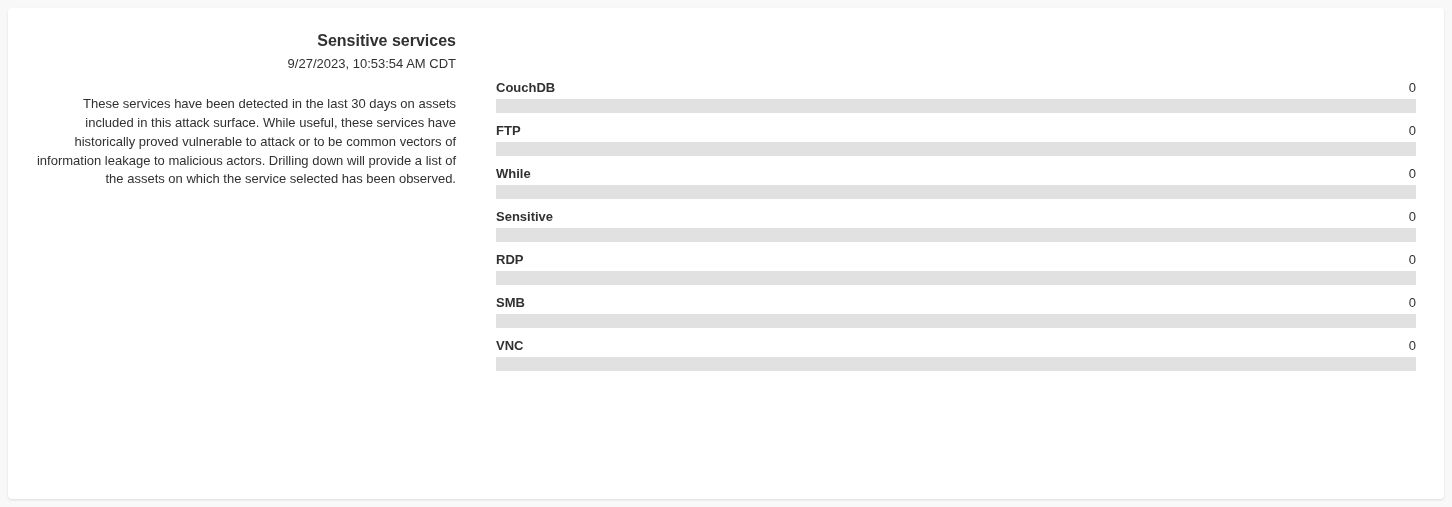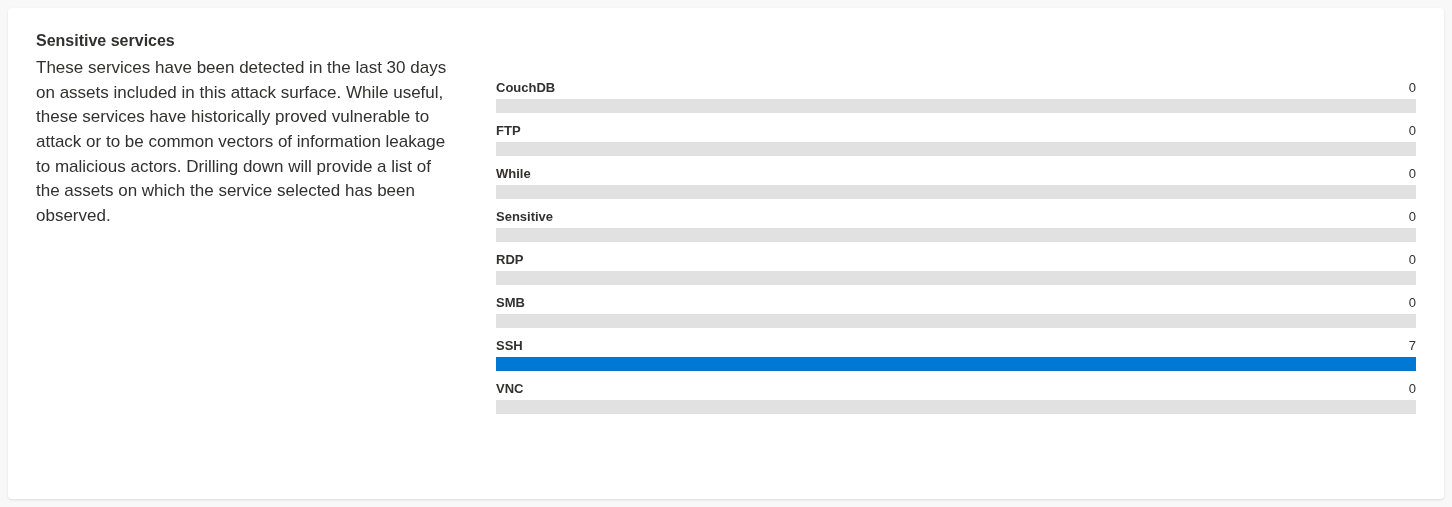--- a/index.html
+++ b/index.html
@@ -21,34 +21,35 @@
       height: 491px;
     }
     .content {
       display: flex;
       gap: 40px;
       height: 100%;
     }
     .left-col {
       width: 420px;
       flex-shrink: 0;
+      text-align: right;
     }
     .title {
       font-size: 16px;
       font-weight: 600;
       color: #323130;
       margin-bottom: 6px;
     }
     .timestamp {
       font-size: 13px;
       color: #323130;
       margin-bottom: 24px;
     }
     .description {
-      font-size: 17px;
+      font-size: 13px;
       color: #323130;
       line-height: 1.45;
     }
     .right-col {
       flex: 1;
       padding-top: 48px;
     }
     .service-row {
       margin-bottom: 10px;
     }
@@ -79,20 +80,21 @@
       background: #0078d4;
     }
   </style>
 </head>
 <body>
 
 <div class="card">
   <div class="content">
     <div class="left-col">
       <h2 class="title">Sensitive services</h2>
+      <div class="timestamp">9/27/2023, 10:53:54 AM CDT</div>
       <p class="description">These services have been detected in the last 30 days on assets included in this attack surface. While useful, these services have historically proved vulnerable to attack or to be common vectors of information leakage to malicious actors. Drilling down will provide a list of the assets on which the service selected has been observed.</p>
     </div>
     <div class="right-col" id="chart-area">
 
     <div class="service-row">
           <div class="service-header">
             <span class="service-name">CouchDB</span>
             <span class="service-count">0</span>
           </div>
           <div class="bar-track" style="background: rgb(225, 225, 225);">
@@ -139,29 +141,20 @@
           <div class="service-header">
             <span class="service-name">SMB</span>
             <span class="service-count">0</span>
           </div>
           <div class="bar-track" style="background: rgb(225, 225, 225);">
             <div class="bar-fill" style="width: 0%; background: rgb(0, 120, 212);"></div>
           </div>
         </div>
         <div class="service-row">
           <div class="service-header">
-            <span class="service-name">SSH</span>
-            <span class="service-count">7</span>
-          </div>
-          <div class="bar-track" style="background: rgb(225, 225, 225);">
-            <div class="bar-fill" style="width: 100%; background: rgb(0, 120, 212);"></div>
-          </div>
-        </div>
-        <div class="service-row">
-          <div class="service-header">
             <span class="service-name">VNC</span>
             <span class="service-count">0</span>
           </div>
           <div class="bar-track" style="background: rgb(225, 225, 225);">
             <div class="bar-fill" style="width: 0%; background: rgb(0, 120, 212);"></div>
           </div>
         </div>
       </div>
   </div>
 </div>

